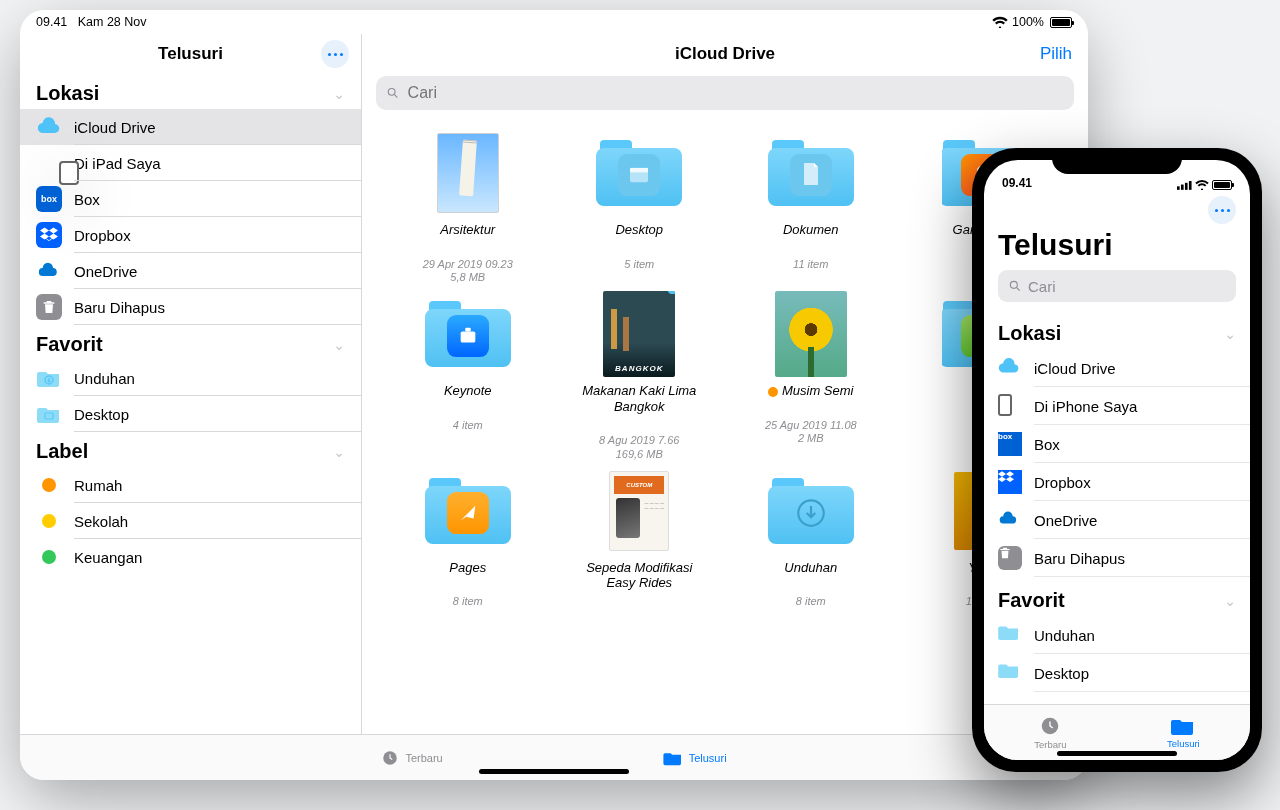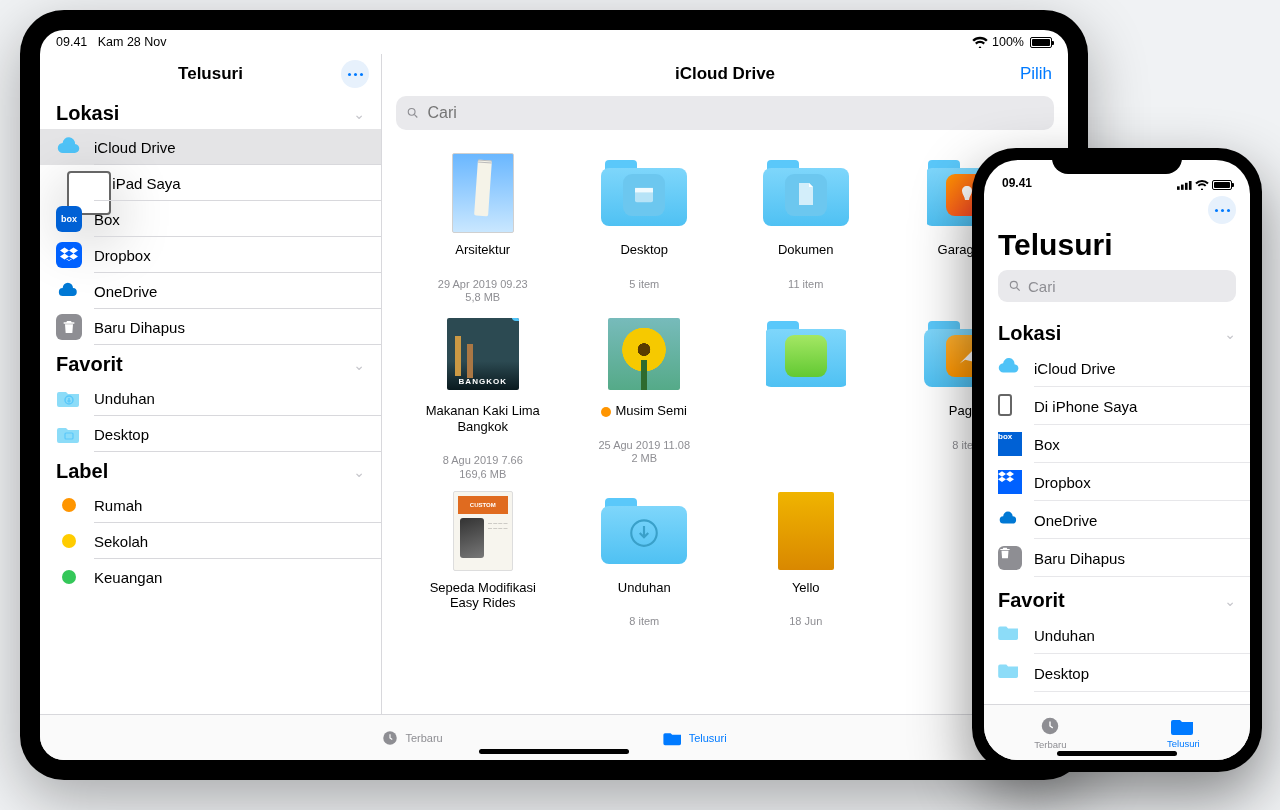--- a/index.html
+++ b/index.html
@@ -10,21 +10,21 @@
     --blue:#007aff;
     --folder:#5ac8fa;
     --divider:#d8d8dc;
     --search:#e9e9ec;
     --black:#000;
   }
   *{box-sizing:border-box;font-family:-apple-system,Segoe UI,Helvetica,Arial,sans-serif;-webkit-font-smoothing:antialiased;}
   body{margin:0;width:1280px;height:810px;background:var(--bg);position:relative;overflow:hidden;}
 
   
-  .ipad{position:absolute;left:20px;top:10px;width:1068px;height:770px;background:#000;border-radius:44px;padding:20px;box-shadow:0 20px 60px rgba(0,0,0,.3);}
+  .ipad{position:absolute;left:20px;top:10px;width:1068px;height:770px;background:#000;border-radius:44px;box-shadow:0 20px 60px rgba(0,0,0,.3);}
   .ipad-screen{width:100%;height:100%;background:#fff;border-radius:24px;overflow:hidden;display:flex;flex-direction:column;position:relative;}
 
   .statusbar{display:flex;justify-content:space-between;align-items:center;padding:4px 16px;font-size:12.5px;font-weight:500;color:#000;height:24px;}
   .statusbar .right{display:flex;align-items:center;gap:4px;}
   .battery{display:inline-flex;align-items:center;}
   .battery-body{width:22px;height:11px;border:1px solid #000;border-radius:2px;position:relative;margin-left:2px;}
   .battery-body::after{content:"";position:absolute;right:-3px;top:3px;width:2px;height:4px;background:#000;border-radius:0 1px 1px 0;}
   .battery-fill{position:absolute;left:1px;top:1px;bottom:1px;right:1px;background:#000;border-radius:1px;}
 
   .app{flex:1;display:flex;min-height:0;}
@@ -54,31 +54,31 @@
   .ic.trash{background:#8e8e93;color:#fff;border-radius:6px;}
   .ic.folder-light{color:#8cdcf8;}
   
   .content{flex:1;display:flex;flex-direction:column;min-width:0;}
   .c-head{display:flex;align-items:center;justify-content:center;position:relative;height:40px;}
   .c-head h2{margin:0;font-size:17px;font-weight:600;}
   .pilih{position:absolute;right:16px;color:var(--blue);font-size:17px;}
   .searchbar{margin:2px 14px 8px;background:var(--search);border-radius:10px;height:34px;display:flex;align-items:center;padding:0 10px;color:#8e8e93;gap:6px;}
   .searchbar svg{width:14px;height:14px;}
   .searchbar input{border:none;background:transparent;outline:none;font-size:16px;color:#333;width:100%;}
-  .grid{flex:1;padding:12px 30px;display:grid;grid-template-columns:repeat(4,1fr);gap:6px 20px;overflow:hidden;align-content:start;}
+  .grid{flex:1;padding:12px 30px;display:grid;grid-template-columns:repeat(4,1fr);gap:6px 20px;overflow:hidden;align-content:start;font-style:italic;}
   .item{display:flex;flex-direction:column;align-items:center;text-align:center;width:130px;margin:0 auto;}
   .thumb{width:86px;height:86px;display:flex;align-items:center;justify-content:center;position:relative;}
   .doc-thumb{width:62px;height:80px;background:linear-gradient(180deg,#6ab7ff,#c9e7ff);border:1px solid #d0d0d0;border-radius:2px;position:relative;overflow:hidden;}
   .doc-thumb .tower{position:absolute;left:50%;top:6px;transform:translateX(-50%) rotate(4deg);width:14px;height:56px;background:#f5f3e8;border-radius:2px;}
   .doc-thumb .tower::before{content:"";position:absolute;top:0;left:0;right:0;height:6px;border-top:3px double #bbb;}
   .folder-shape{width:90px;height:66px;position:relative;}
   .folder-shape .tab{position:absolute;top:0;left:4px;width:32px;height:12px;background:var(--folder);border-radius:4px 4px 0 0;}
   .folder-shape .body{position:absolute;top:8px;left:0;right:0;bottom:0;background:linear-gradient(180deg,#7ed6fb,#4fc1f3);border-radius:8px;}
   .folder-shape .overlay{position:absolute;left:50%;top:50%;transform:translate(-50%,-45%);width:42px;height:42px;border-radius:9px;display:flex;align-items:center;justify-content:center;}
-  .photo{width:72px;height:72px;border-radius:2px;overflow:hidden;position:relative;}
+  .photo{width:72px;height:86px;border-radius:2px;overflow:hidden;position:relative;}
   .photo .cloud-badge{position:absolute;top:-12px;right:-12px;width:20px;height:20px;}
   .item-name{font-size:13px;margin-top:6px;line-height:1.2;max-width:150px;}
   .item-meta{font-size:11px;color:var(--grey);line-height:1.25;margin-top:20px;}
   .tag-dot{display:inline-block;width:10px;height:10px;border-radius:50%;margin-right:4px;vertical-align:middle;}
 
   
   .tabbar{height:46px;border-top:1px solid var(--divider);display:flex;align-items:center;justify-content:center;gap:220px;font-size:11px;background:#fafafa;}
   .tab{display:flex;flex-direction:row;align-items:center;gap:6px;color:var(--grey);}
   .tab.active{color:var(--blue);}
   .home-ind{position:absolute;bottom:6px;left:50%;transform:translateX(-50%);width:150px;height:5px;background:#000;border-radius:3px;}
@@ -309,20 +309,36 @@
                     </svg>
                   </div>
                 </div>
               </div>
             <div class="item-name">GarageBa</div>
             <div class="item-meta"></div>
           </div>
 
           <div class="item">
             <div class="thumb">
+                <div class="folder-shape">
+                  <div class="tab"></div>
+                  <div class="body"></div>
+              <div class="overlay" style="background:linear-gradient(180deg,#2aa9ff,#0066ff)">
+                    <svg width="22" height="22" viewBox="0 0 24 24">
+                      <rect x="4" y="7" width="16" height="12" rx="2" fill="#fff"></rect>
+                      <rect x="9" y="3" width="6" height="4" rx="1" fill="#fff"></rect>
+                    </svg>
+                  </div>
+                </div>
+              </div>
+            <div class="item-name">Keynote</div>
+            <div class="item-meta">4 item</div>
+          </div>
+          <div class="item">
+            <div class="thumb">
                 <div class="photo" style="background:linear-gradient(180deg,#2c4a52 60%,#0a1a1f)">
               <svg class="cloud-badge" viewBox="0 0 24 24">
                     <path fill="#4fc3f7" d="M6 18a5 5 0 01-.4-10A6 6 0 0118 9a4.5 4.5 0 01-.5 9z"></path>
                     <path fill="#fff" d="M12 10v5m-2-2l2 2 2-2" stroke="#fff" stroke-width="1.5"></path>
                   </svg>
               <div style="position:absolute;bottom:4px;width:100%;text-align:center;color:#fff;font-size:8px;font-weight:700;letter-spacing:1px">BANGKOK</div>
               <div style="position:absolute;left:8px;top:18px;width:6px;height:40px;background:#c94;"></div>
               <div style="position:absolute;left:20px;top:26px;width:6px;height:34px;background:#a74;"></div>
             </div>
               </div>

